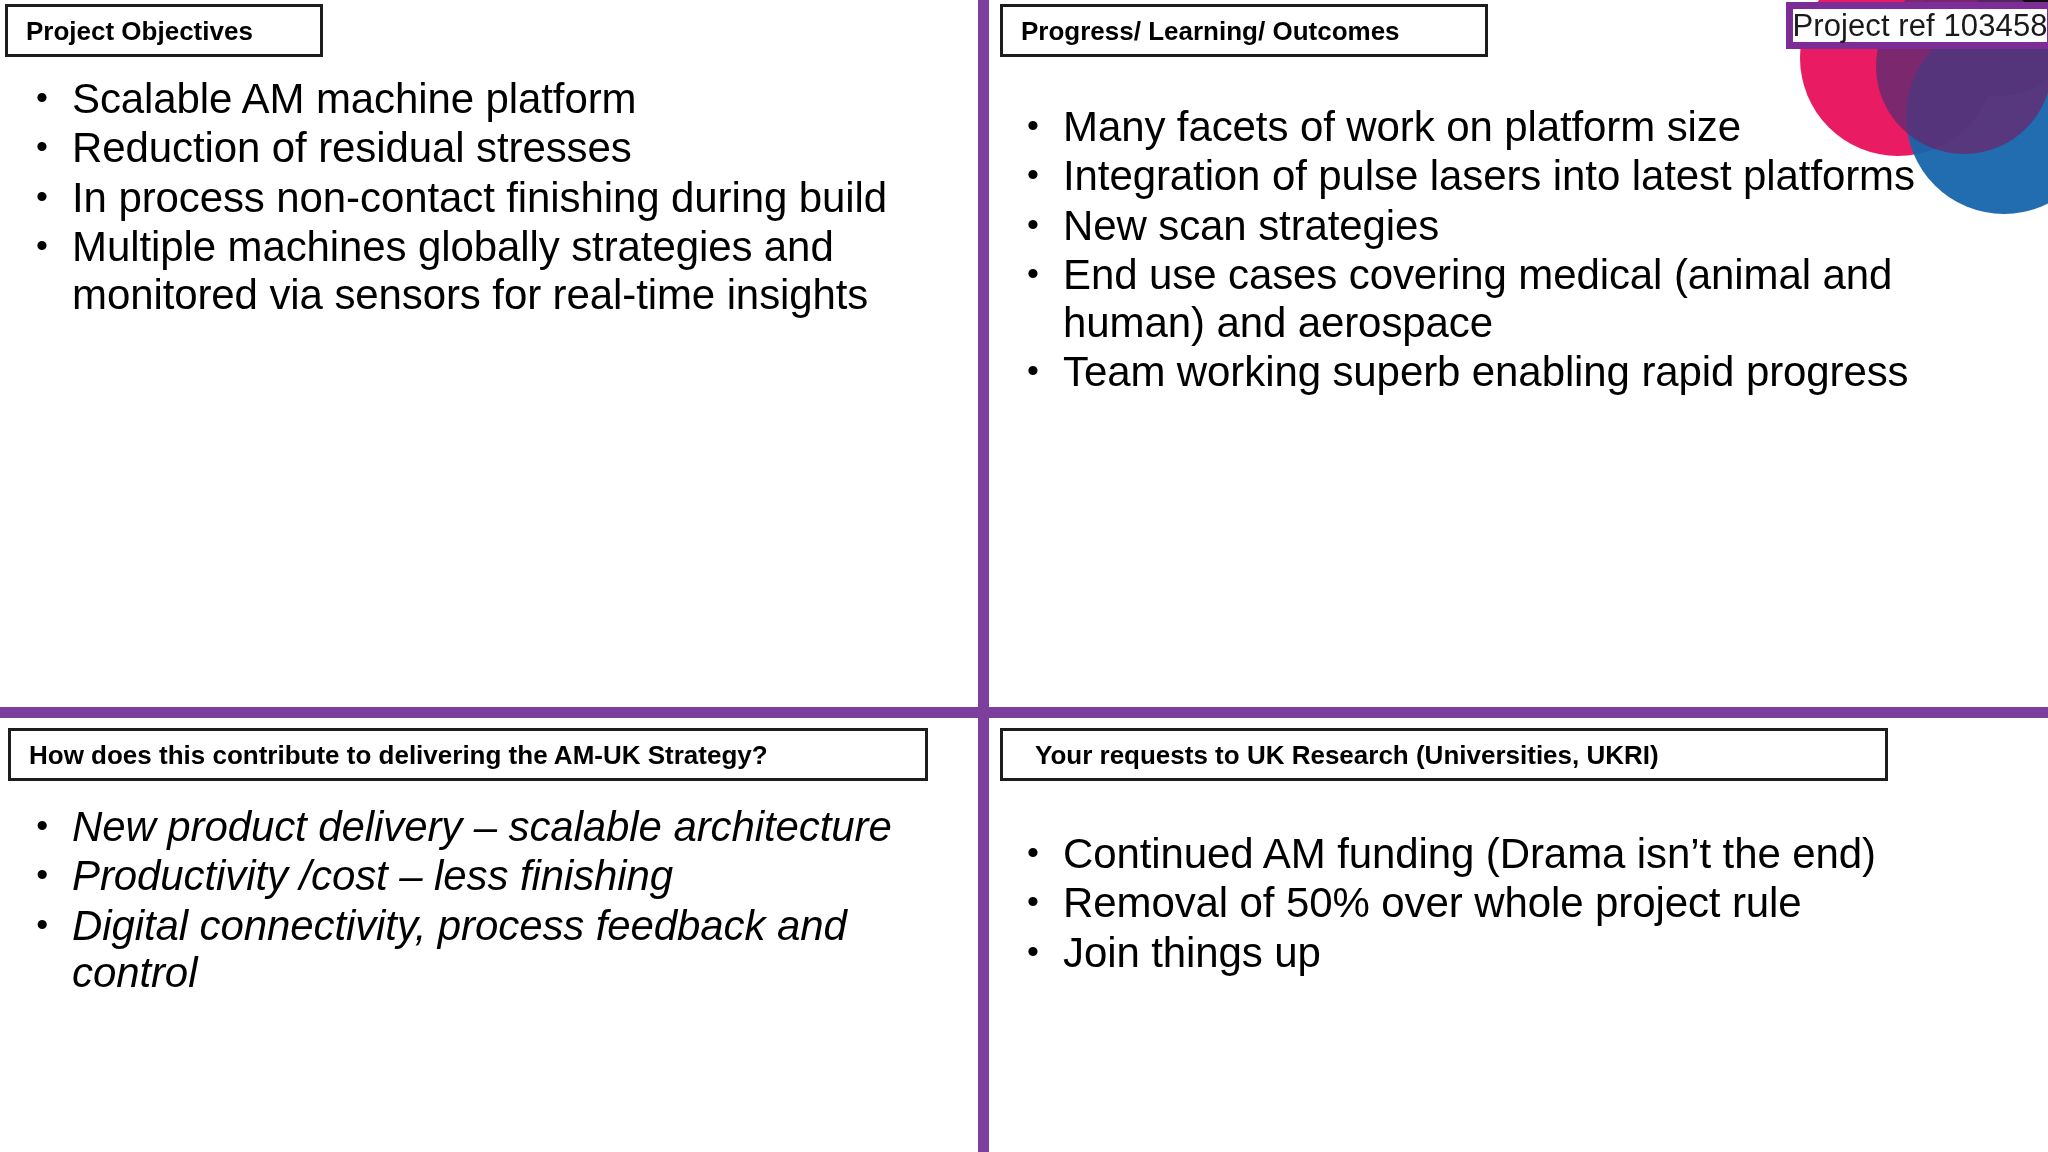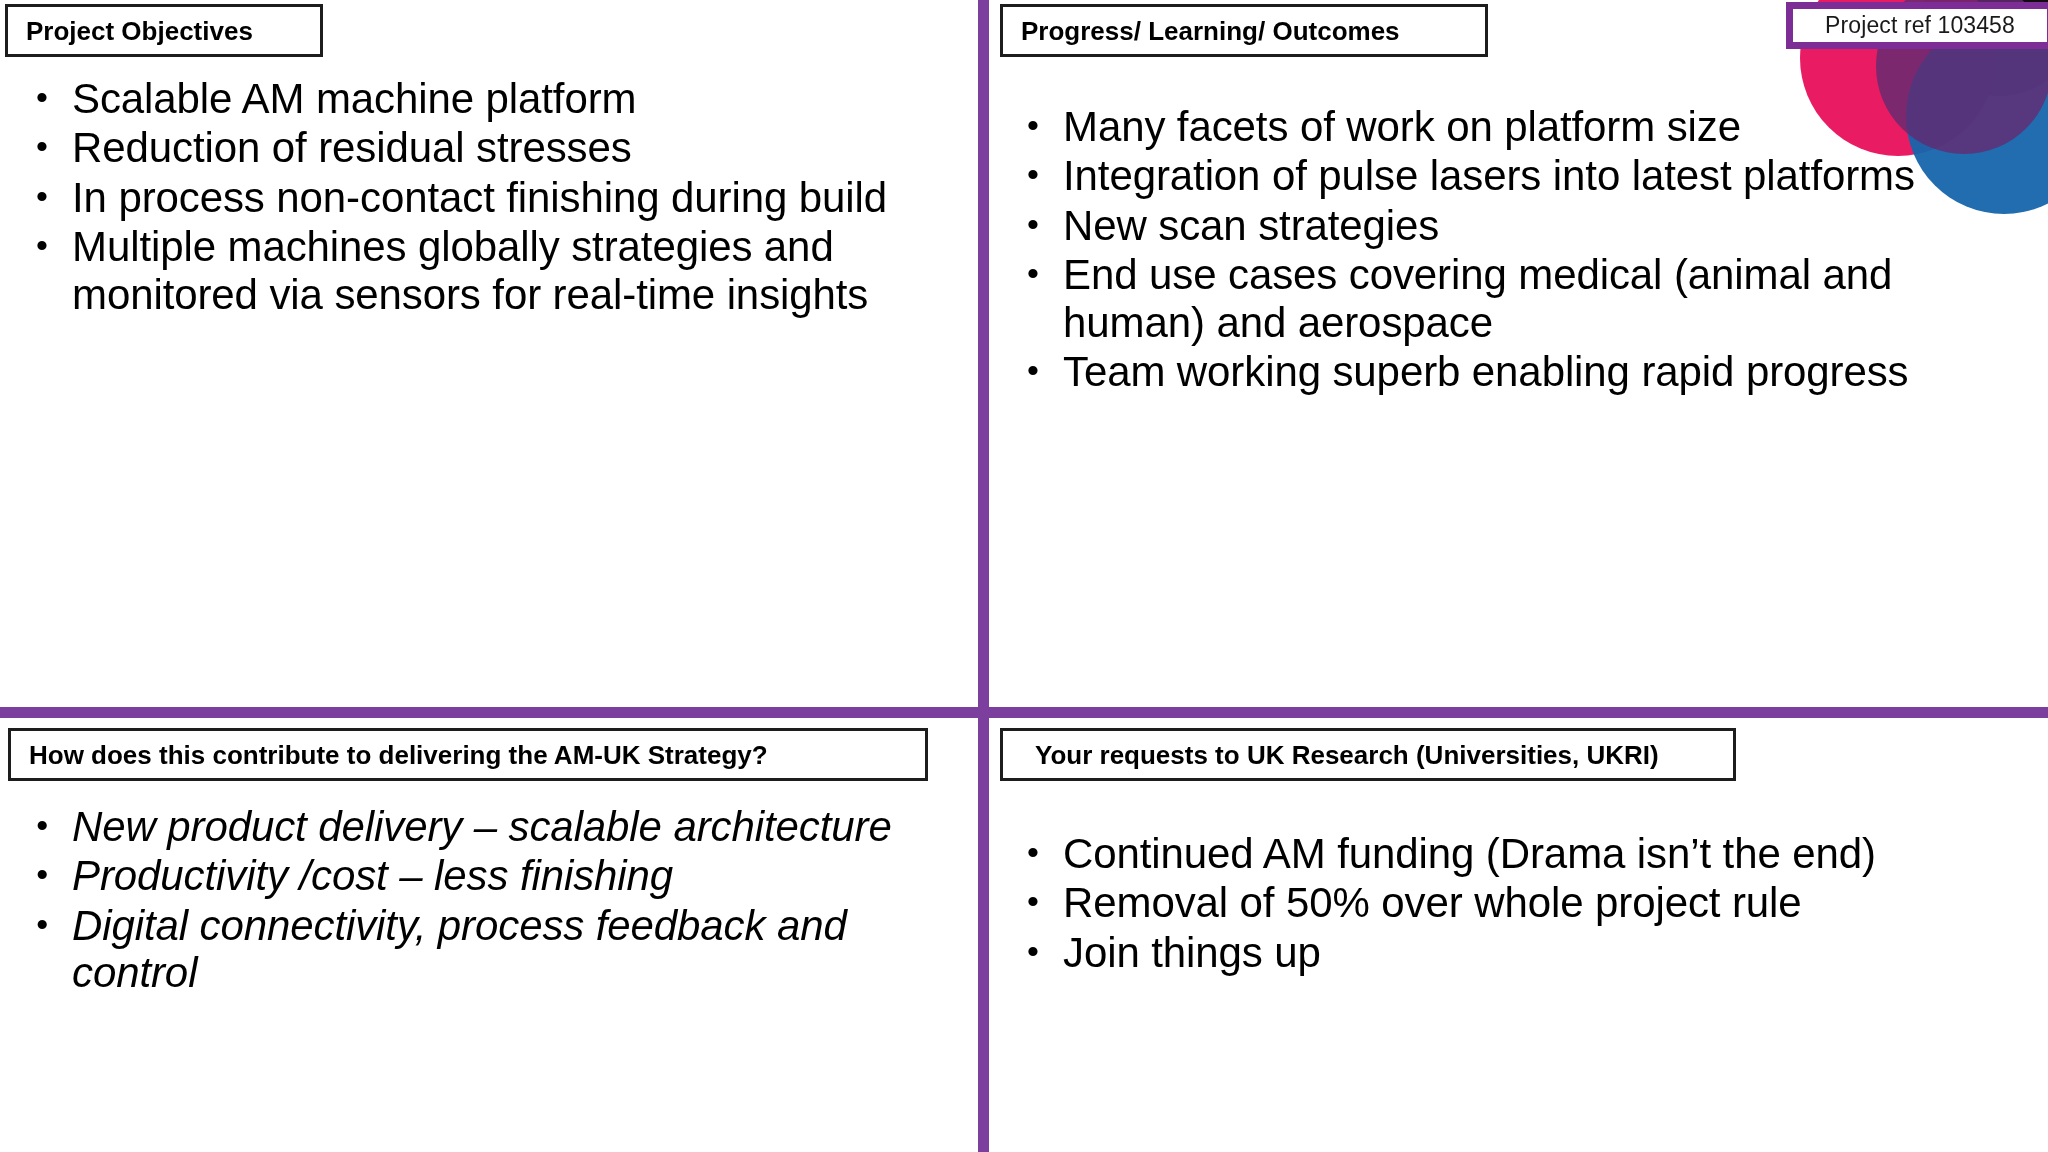--- a/index.html
+++ b/index.html
@@ -56,21 +56,21 @@
     height: 47px;
     background: #ffffff;
     border: 7px solid #7C2D96;
     box-sizing: border-box;
     display: flex;
     align-items: center;
     justify-content: center;
     z-index: 6;
   }
   .ref-badge span {
-    font-size: 23px;
+    font-size: 31px;
     font-weight: 400;
     letter-spacing: .1px;
     color: #1a1a1a;
     white-space: nowrap;
   }
 
   
   .quad { position: absolute; }
   #quad-tl { left: 0;     top: 0;     width: 978px;  height: 707px; border-radius: 32px; }
   #quad-tr { left: 989px; top: 0;     width: 1059px; height: 604px; }
@@ -93,21 +93,21 @@
     font-size: 26px;
     font-weight: 700;
     line-height: 1;
     white-space: nowrap;
     color: #000000;
   }
 
   #hdr-tl { left: 5px;  top: 4px;  width: 318px; }
   #hdr-tr { left: 11px; top: 4px;  width: 488px; }
   #hdr-bl { left: 8px;  top: 10px; width: 920px; }
-  #hdr-br { left: 11px; top: 10px; width: 736px; padding-left: 32px; }
+  #hdr-br { left: 11px; top: 10px; width: 888px; padding-left: 32px; }
 
   
   ul.bullets {
     list-style: none;
     margin: 0;
     padding: 0;
     position: absolute;
   }
   ul.bullets li {
     position: relative;

